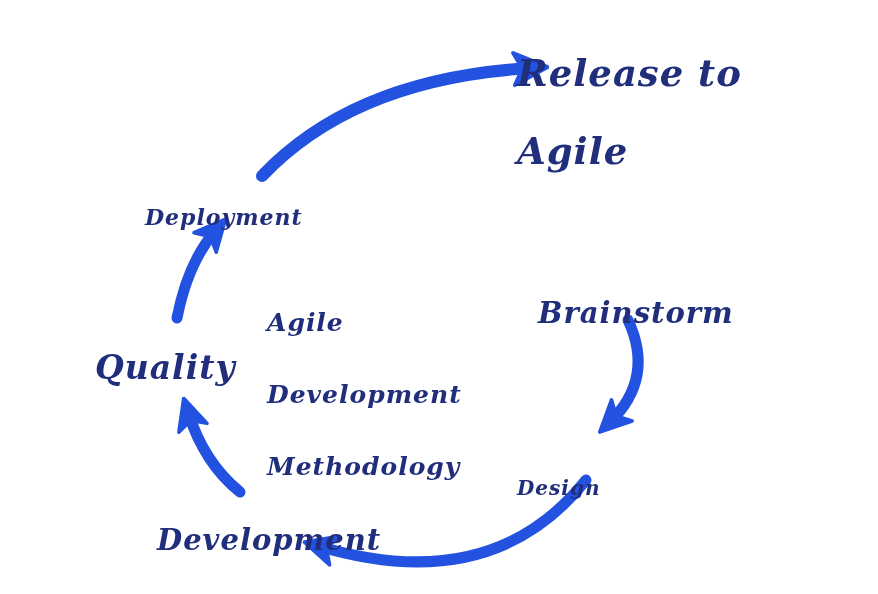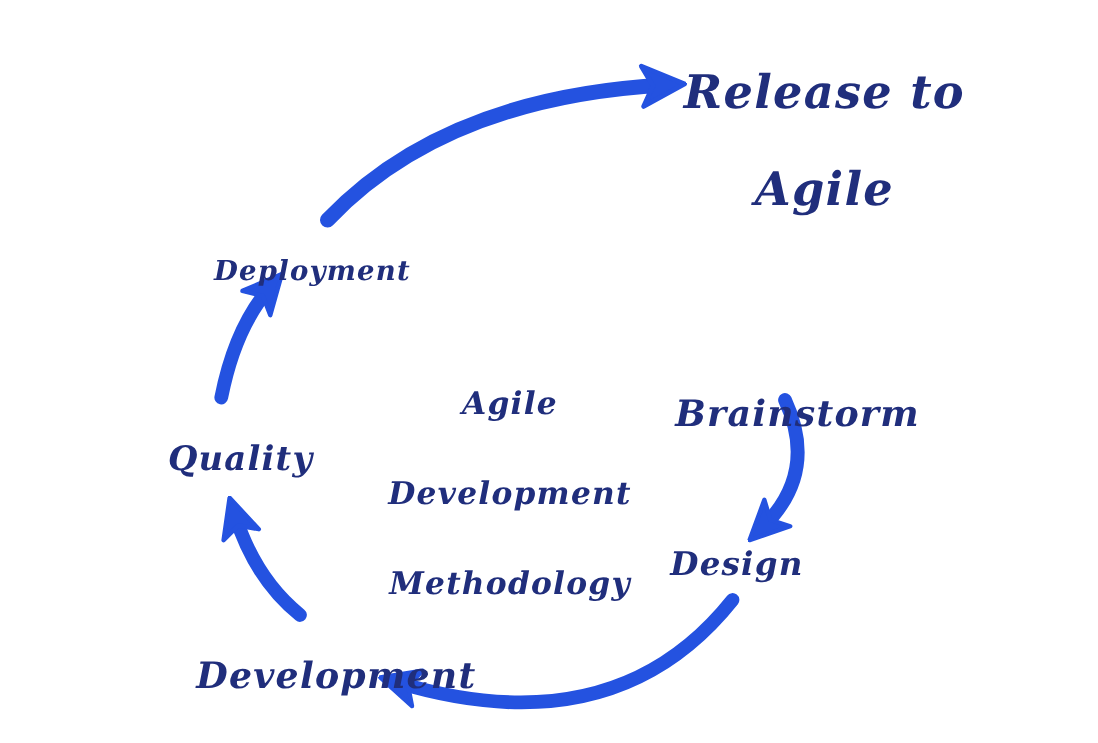--- a/index.html
+++ b/index.html
@@ -22,53 +22,53 @@
   .arrows{
     position:absolute;
     left:0;top:0;
     width:878px;height:594px;
   }
   .label{
     position:absolute;
     color:var(--text);
     font-style:italic;
     font-weight:700;
-    text-align:center;
+    text-align:left;
     letter-spacing:1px;
     white-space:pre-line;
     line-height:1.15;
   }
   .center-title{
     left:267px;top:269px;width:282px;
     font-size:25px;line-height:36px;
   }
   .release{
     left:517px;top:15px;width:285px;
     font-size:37px;line-height:39px;
   }
   .deployment{
     left:145px;top:180px;width:210px;
     font-size:22px;
   }
   .quality-assurance{
     left:95px;top:321px;width:195px;
-    font-size:27px;line-height:31px;
+    font-size:33px;line-height:31px;
   }
   .development{
     left:157px;top:491px;width:212px;
     font-size:29px;
   }
   .brainstorm{
-    left:538px;top:282px;width:200px;
+    left:538px;top:264px;width:200px;
     font-size:29px;
     font-style:italic;
   }
   .design{
-    left:517px;top:408px;width:145px;
-    font-size:26px;
+    left:517px;top:454px;width:145px;
+    font-size:20px;
   }
 </style>
 </head>
 <body>
 
 <div class="canvas">
 
   <svg class="arrows" viewBox="0 0 878 594" xmlns="http://www.w3.org/2000/svg" aria-hidden="true">
     <defs>
       <marker id="ah" viewBox="0 0 10 10" refX="5.5" refY="5" markerWidth="3.2" markerHeight="3.2" orient="auto">

